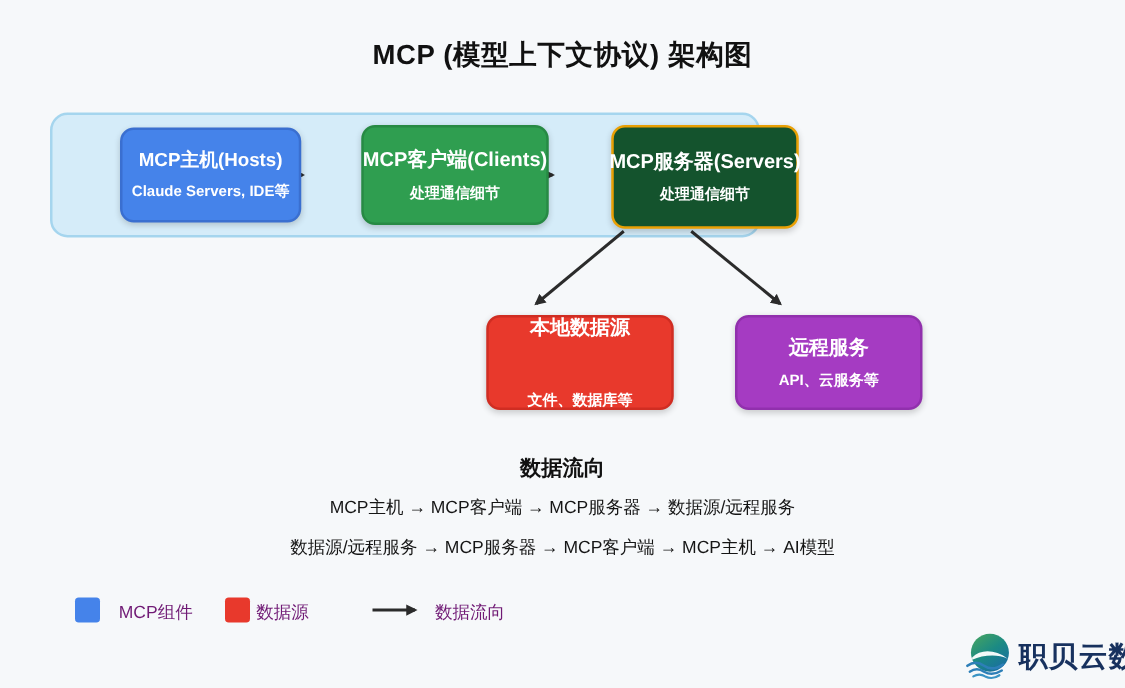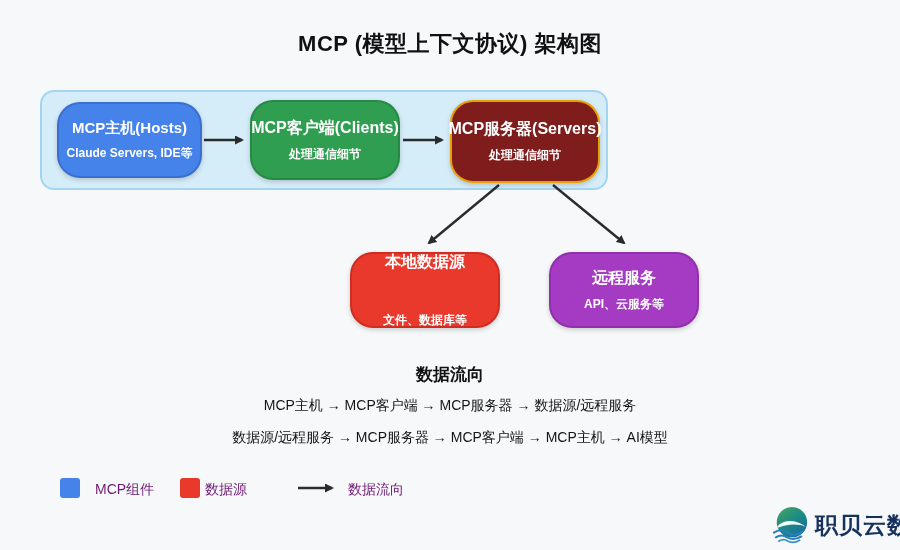--- a/index.html
+++ b/index.html
@@ -20,25 +20,26 @@
 
   svg.arrows { position: absolute; left: 0; top: 0; pointer-events: none; }
   svg.arrows line { stroke: #2b2b2b; stroke-width: 2.4; }
 
   .mcp-container {
     position: absolute; left: 40px; top: 90px; width: 568px; height: 100px;
     border: 2px solid #a5d5ee; border-radius: 14px;
   }
 
   .node {
-    position: absolute; border-radius: 23px; border: 2px solid transparent;
+    position: absolute; border-radius: 11px; border: 2px solid transparent;
     color: #fff; display: flex; flex-direction: column;
     align-items: center; justify-content: center;
     box-shadow: 0 2px 5px rgba(0,0,0,0.18);
     text-align: center;
+    margin-left: 39px;
   }
   .node .node-title { font-size: 16px; font-weight: 700; white-space: nowrap; }
   .node .node-sub   { font-size: 12px; font-weight: 700; margin-top: 7px; white-space: nowrap; }
 
   .node-hosts   { left: 57px;  top: 102px; width: 145px; height: 76px; }
   .node-hosts .node-title { font-size: 15px; }
   .node-clients { left: 250px; top: 100px; width: 150px; height: 80px; }
   .node-servers { left: 450px; top: 100px; width: 150px; height: 83px; }
   .node-local   { left: 350px; top: 252px; width: 150px; height: 76px; }
   .node-remote  { left: 549px; top: 252px; width: 150px; height: 76px; }
@@ -100,21 +101,21 @@
   <div class="node node-hosts" style="background: rgb(69, 131, 234); border-color: rgb(58, 111, 208);">
     <div class="node-title">MCP主机(Hosts)</div>
     <div class="node-sub">Claude Servers, IDE等</div>
   </div>
 
   <div class="node node-clients" style="background: rgb(47, 158, 80); border-color: rgb(39, 138, 68);">
     <div class="node-title">MCP客户端(Clients)</div>
     <div class="node-sub">处理通信细节</div>
   </div>
 
-  <div class="node node-servers" style="background: #7f1d1d; border-color: rgb(233, 160, 4);">
+  <div class="node node-servers" style="background: #14532d; border-color: rgb(233, 160, 4);">
     <div class="node-title">MCP服务器(Servers)</div>
     <div class="node-sub">处理通信细节</div>
   </div>
 
   <div class="node node-local" style="background: rgb(232, 57, 44); border-color: rgb(208, 45, 34); gap: 32px;">
     <div class="node-title">本地数据源</div>
     <div class="node-sub">文件、数据库等</div>
   </div>
 
   <div class="node node-remote" style="background: rgb(165, 59, 194); border-color: rgb(145, 48, 173);">

